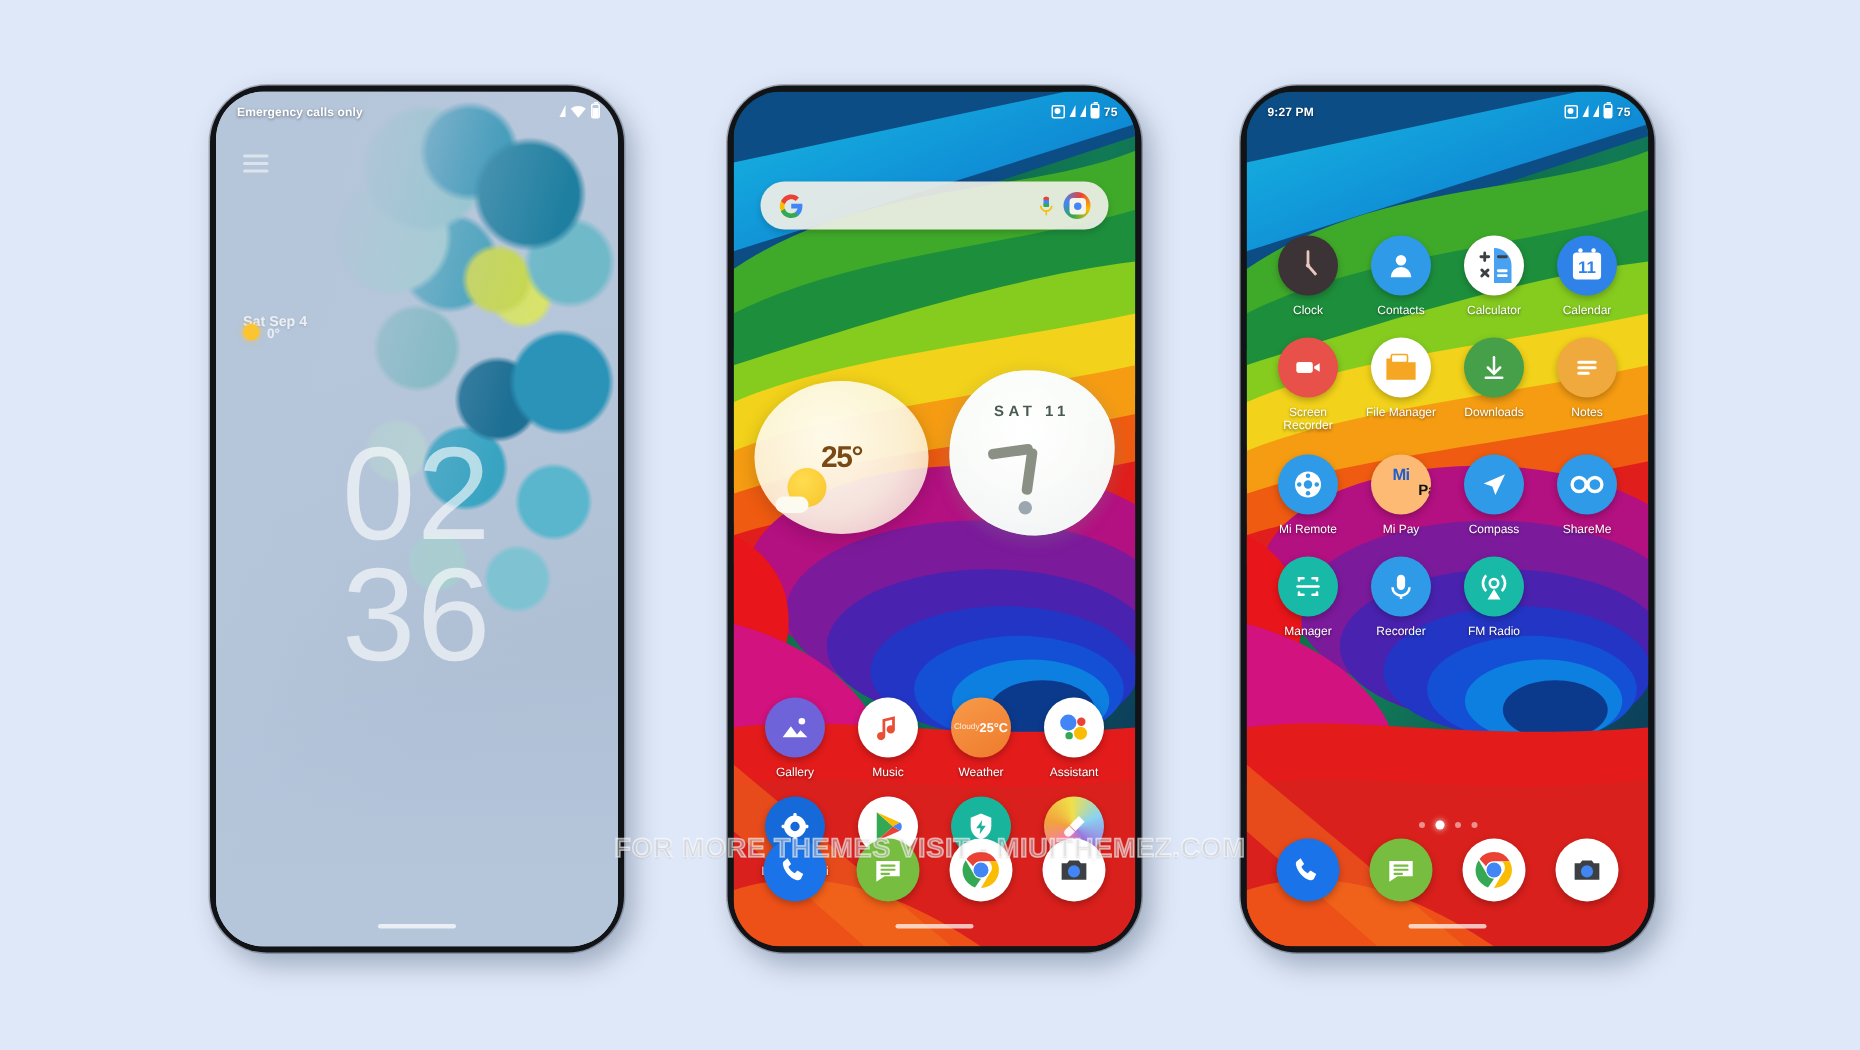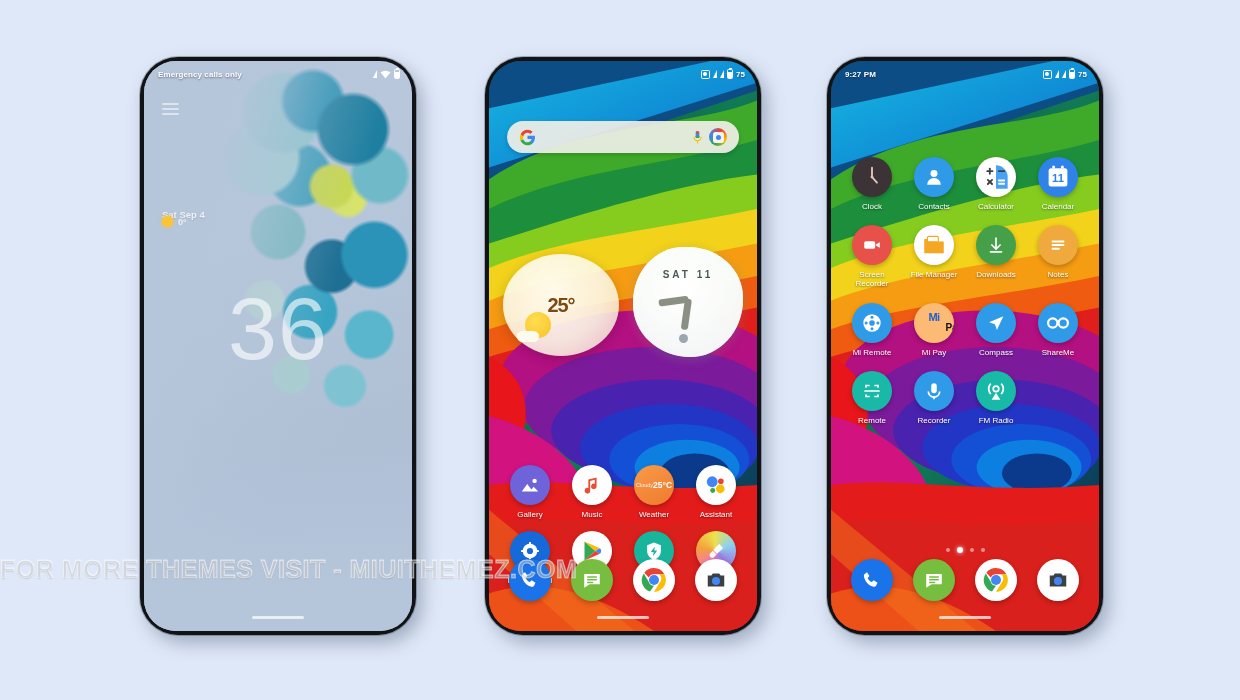--- a/index.html
+++ b/index.html
@@ -207,22 +207,22 @@
 
   .page-dots{
     position:absolute; left:0; right:0; bottom:78px; z-index:10;
     display:flex; align-items:center; justify-content:center; gap:7px;
   }
   .dot{ width:4px; height:4px; border-radius:50%; background:rgba(255,255,255,.5); }
   .dot.active{ width:6px; height:6px; background:#fff; box-shadow:0 0 4px rgba(255,255,255,.9); }
 
   
   .watermark{
-    position:absolute; left:0; right:0; top:555px; text-align:left;
-    font-size:25px; font-weight:bold; letter-spacing:.5px; z-index:100;
+    position:absolute; left:0; right:0; top:555px; text-align:center;
+    font-size:18px; font-weight:bold; letter-spacing:.5px; z-index:100;
     color: rgba(255,255,255,.38);
     -webkit-text-stroke: 1px rgba(255,255,255,.55);
     text-shadow: 0 1px 1px rgba(0,0,0,.18);
     pointer-events:none;
     font-family:"Liberation Sans", sans-serif;
   }
 </style>
 </head>
 <body style="background: rgb(223, 232, 248);">
 
@@ -248,20 +248,21 @@
     </div>
 
     <div class="lock-date">Sat Sep 4</div>
 
     <div class="lock-weather">
       <span class="lock-sun"></span>
       <span>0°</span>
     </div>
 
     <div class="lock-clock">
+      <div>02</div>
       <div>36</div>
     </div>
 
     <div class="home-indicator"></div>
   </div>
 </div>
 
 <div class="phone" id="phone-home">
   <div class="screen">
 
@@ -678,21 +679,21 @@
 
       <div class="app">
         <div class="app-icon" style="background:#19b9a8;">
           <svg width="24" height="24" viewBox="0 0 24 24">
               <g fill="none" stroke="#fff" stroke-width="1.7" stroke-linecap="round">
                 <path d="M6 8V6.5h3M18 8V6.5h-3M6 16v1.5h3M18 16v1.5h-3"></path>
                 <line x1="5" y1="12" x2="19" y2="12"></line>
               </g>
             </svg>
         </div>
-        <div class="app-label">Remote</div>
+        <div class="app-label">Manager</div>
       </div>
 
       <div class="app">
         <div class="app-icon" style="background:#2f9ae8;">
           <svg width="22" height="22" viewBox="0 0 24 24">
               <rect x="9" y="3.5" width="6" height="11" rx="3" fill="#fff"></rect>
               <path d="M5.8 12.5a6.2 6.2 0 0 0 12.4 0" stroke="#fff" stroke-width="1.8" fill="none"></path>
               <rect x="11.1" y="18" width="1.8" height="3" fill="#fff"></rect>
             </svg>
         </div>

